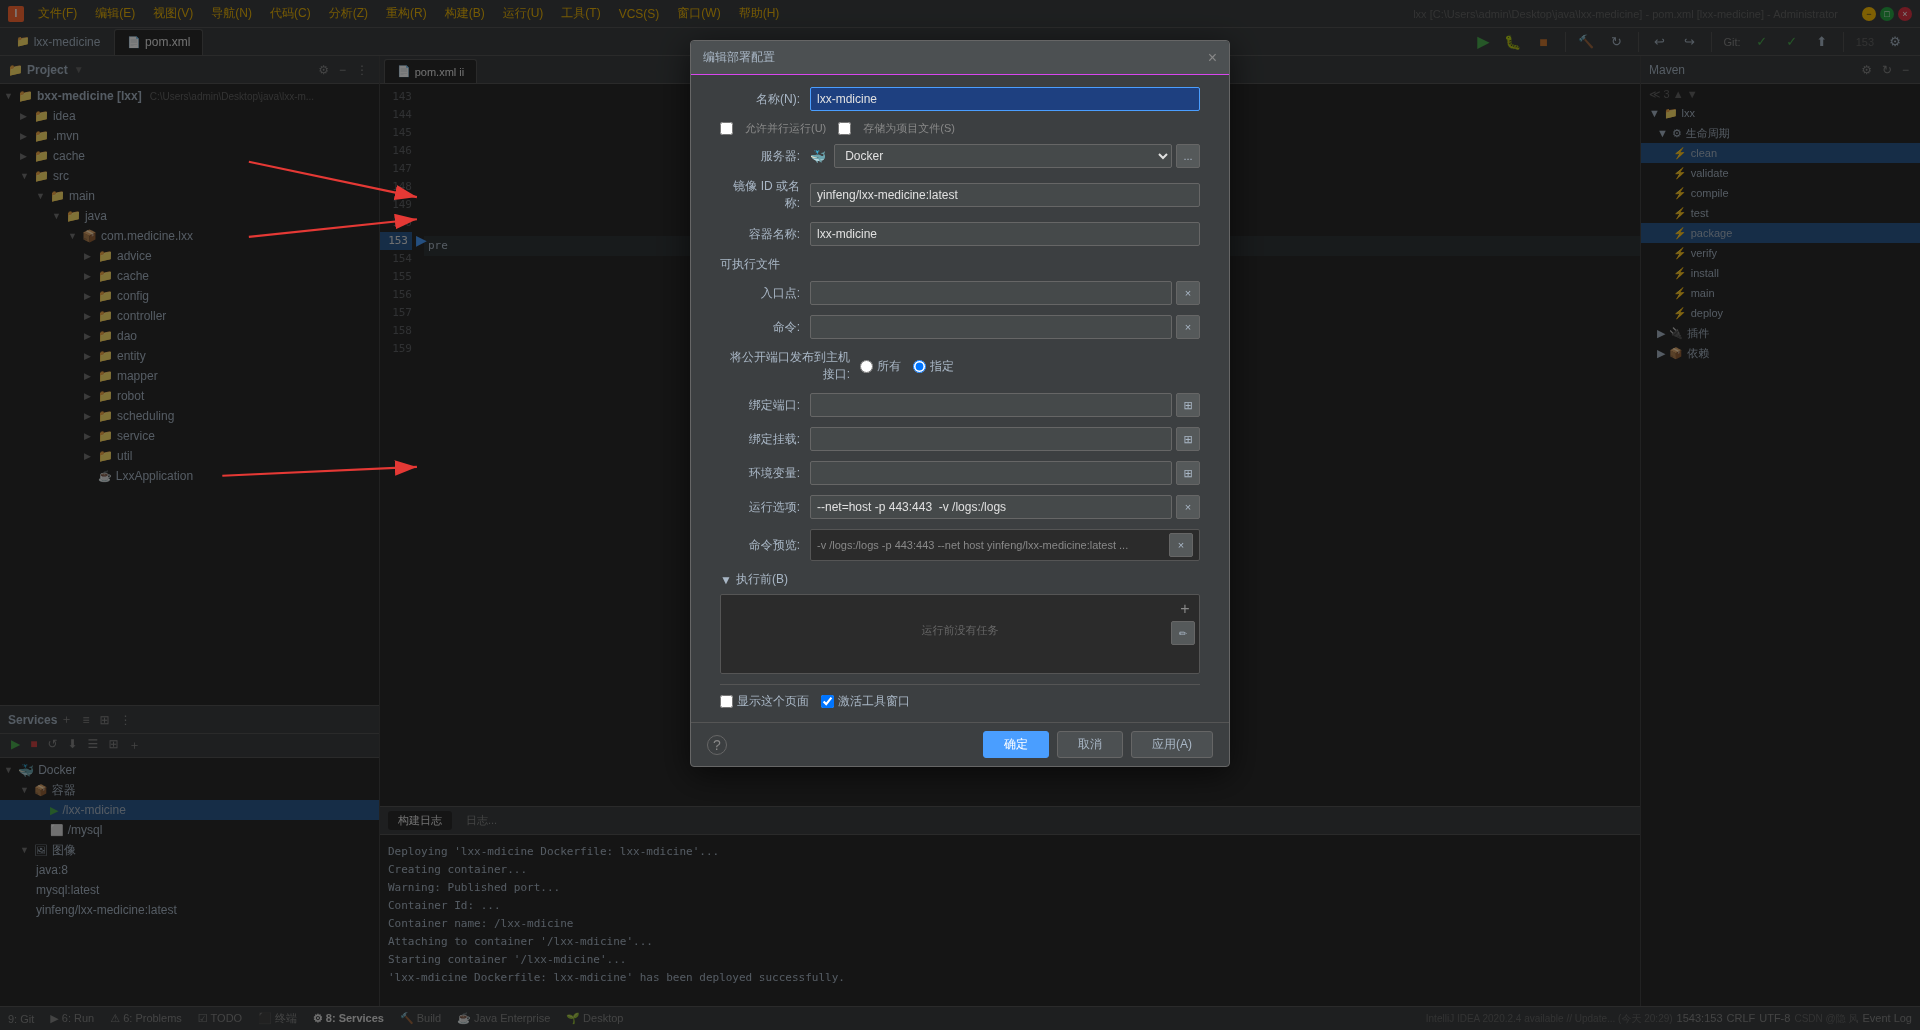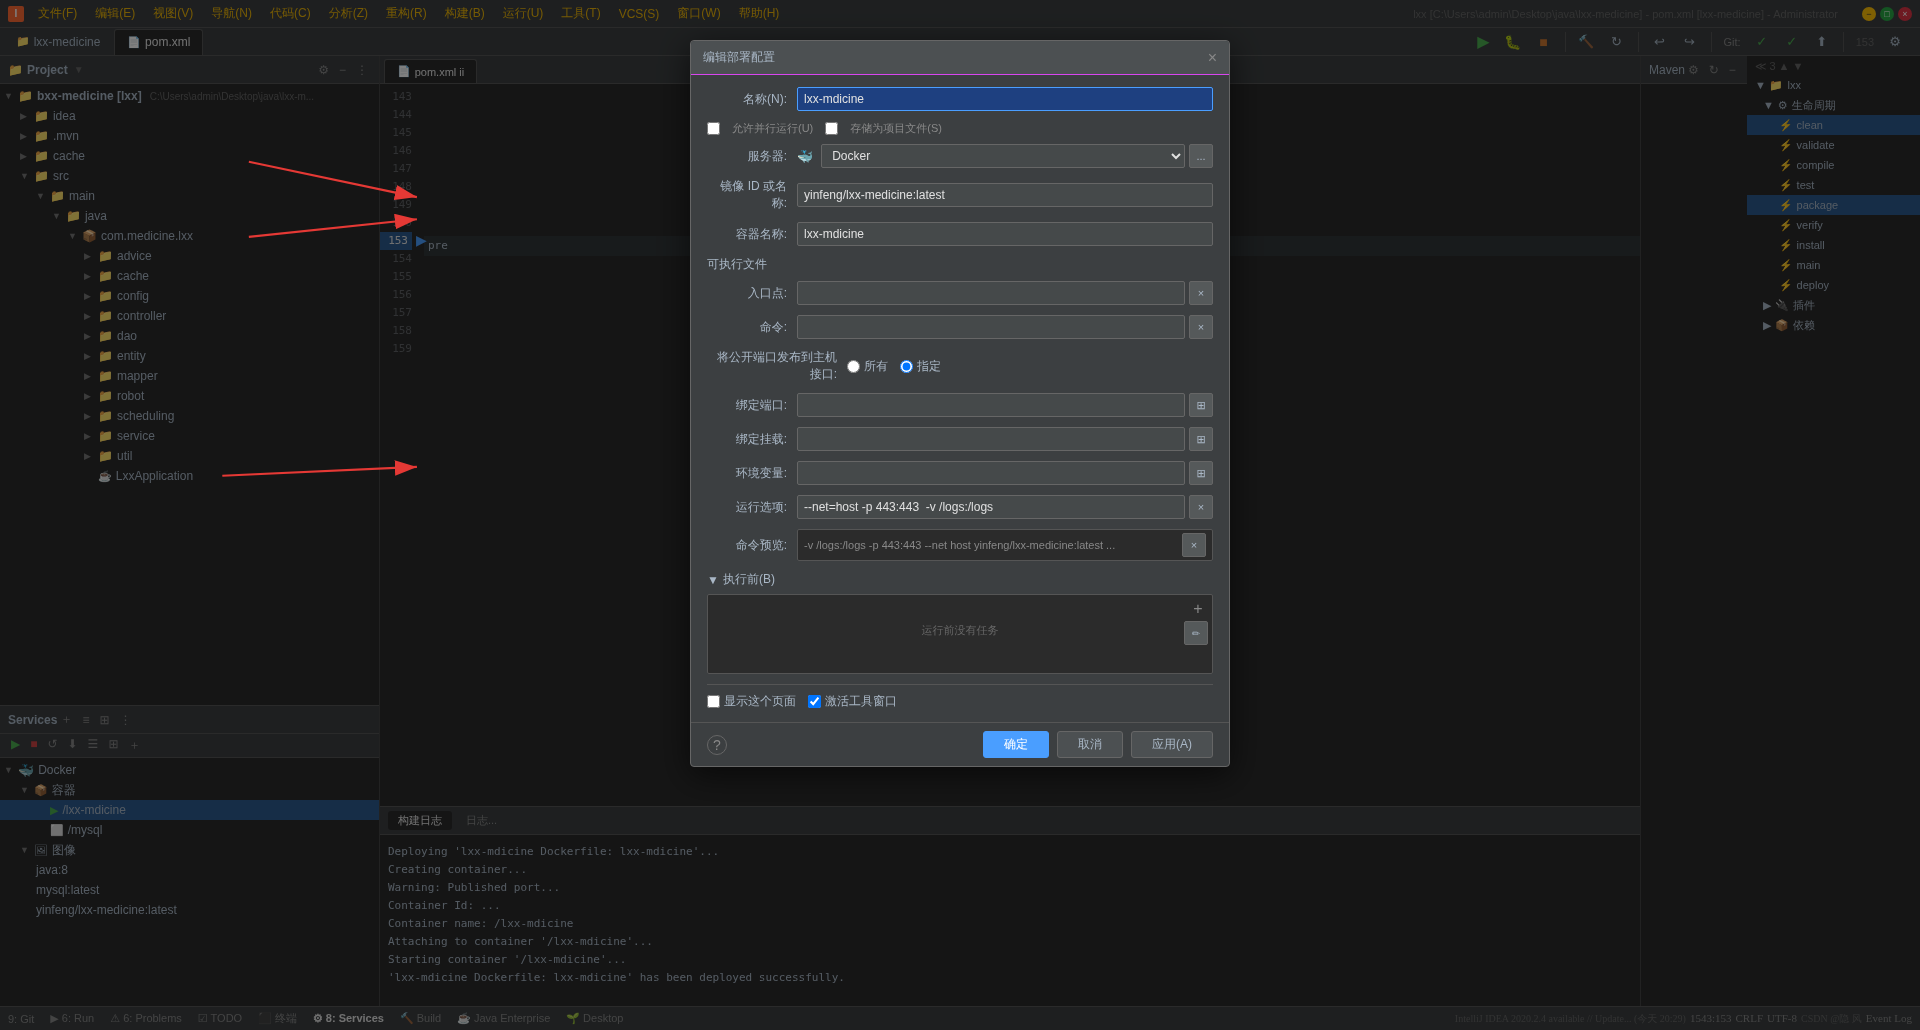--- a/index.html
+++ b/index.html
@@ -223,21 +223,21 @@
       overflow-y: auto;
       line-height: 18px;
     }
 
     
     .sidebar-right {
       width: 280px;
       background: #2b2b2b;
       border-left: 1px solid #444;
       display: flex;
-      flex-direction: row;
+      flex-direction: column;
     }
     .maven-header {
       background: #3c3f41;
       padding: 4px 8px;
       display: flex;
       align-items: center;
       justify-content: space-between;
       border-bottom: 1px solid #555;
       height: 28px;
     }
@@ -300,21 +300,21 @@
       border-bottom: 1px solid #d946ef;
       border-radius: 4px 4px 0 0;
     }
     .modal-close {
       cursor: pointer;
       color: #888;
       font-size: 16px;
       line-height: 1;
     }
     .modal-body {
-      padding: 12px 16px;
+      padding: 12px 29px;
       flex: 1;
       overflow-y: auto;
     }
     .form-row {
       display: flex;
       align-items: center;
       margin-bottom: 10px;
     }
     .form-label {
       width: 90px;
@@ -445,21 +445,20 @@
       color: #888;
       gap: 16px;
       position: absolute;
       bottom: 0;
       left: 0; right: 0;
     }
     .status-right {
       margin-left: auto;
       display: flex;
       gap: 4px;
-      font-family: Liberation Serif, serif;
     }
 
     
     .arrow-overlay {
       position: absolute;
       top: 0; left: 0;
       width: 480px;
       height: 520px;
       pointer-events: none;
       z-index: 50;

